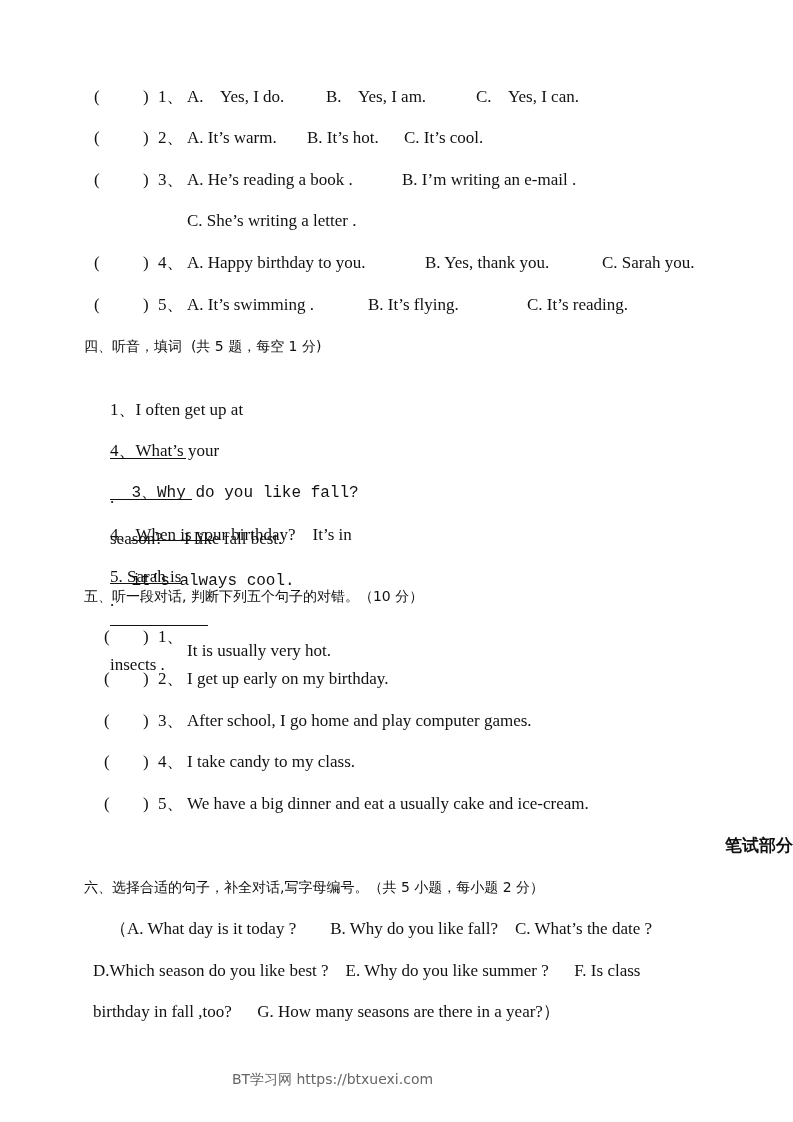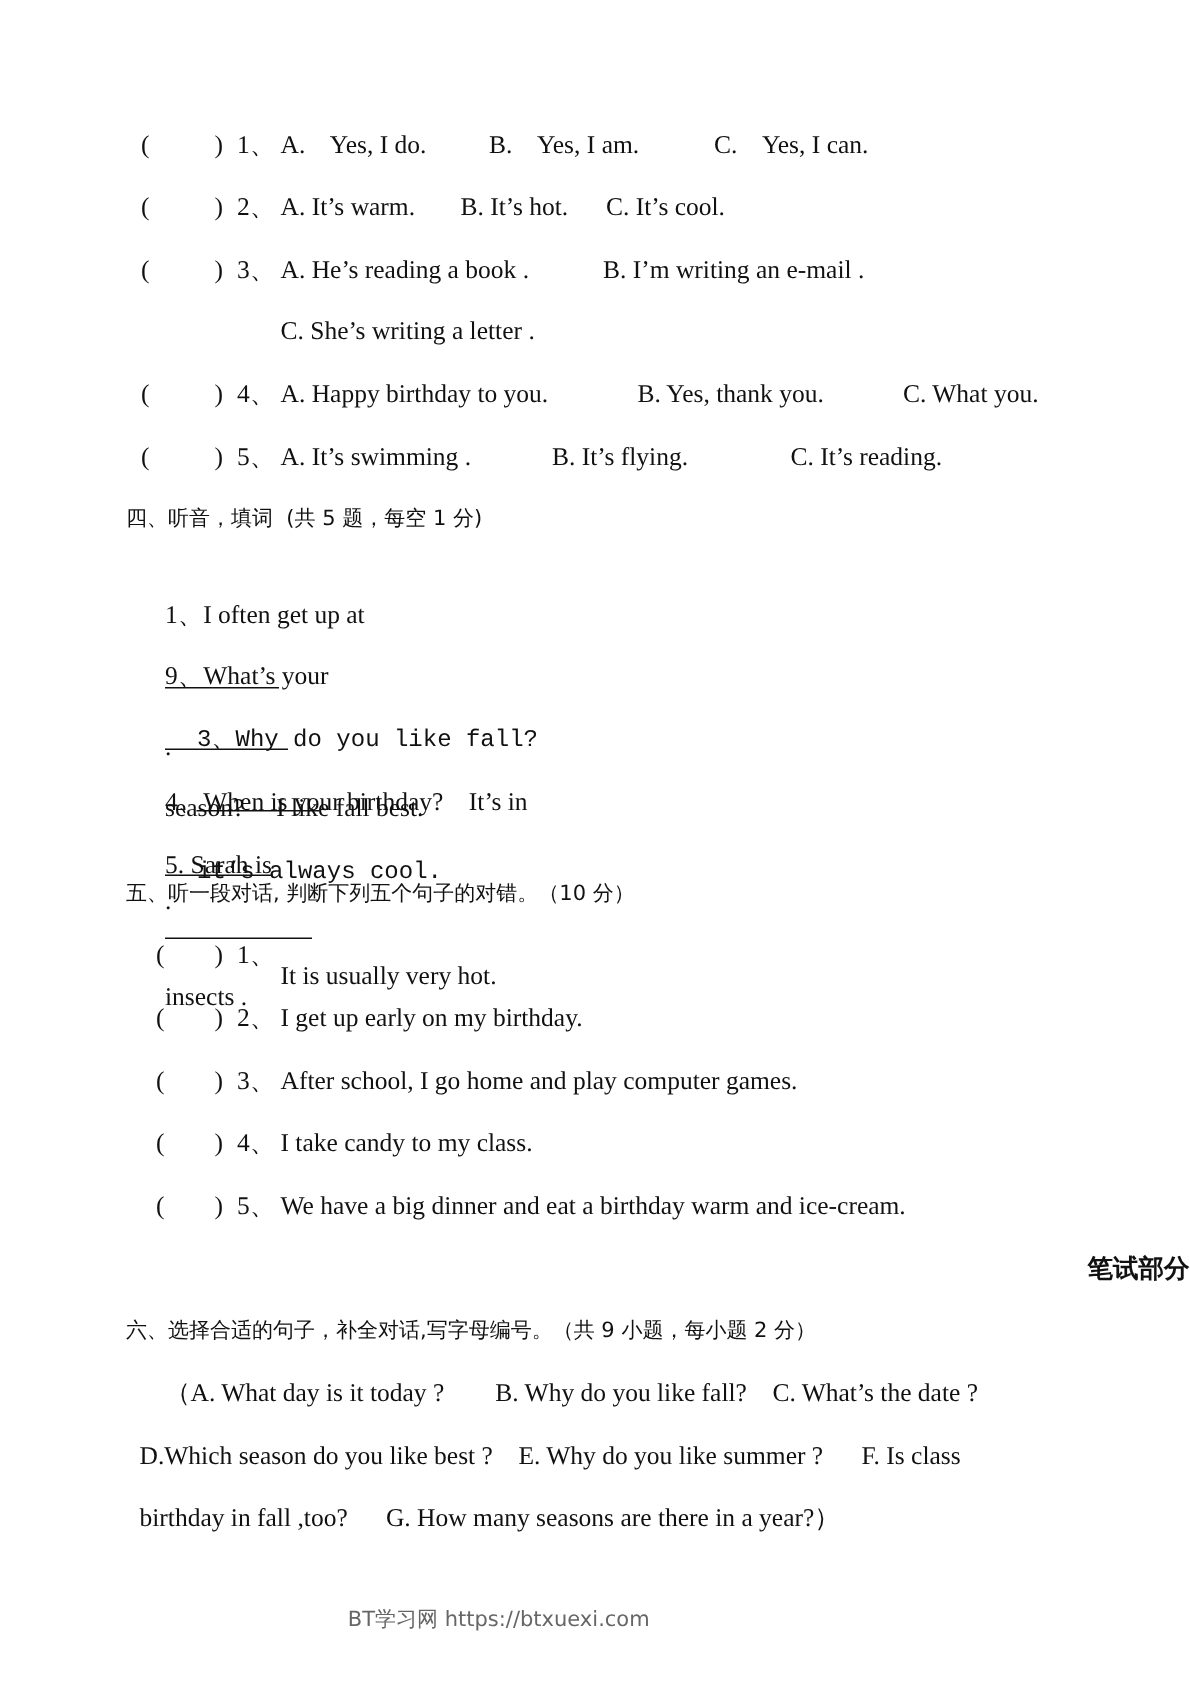--- a/index.html
+++ b/index.html
@@ -56,21 +56,21 @@
     <span class="abs line" style="top:169px;left:402px">B. I’m writing an e-mail .</span>
     <span class="abs line" style="top:210px;left:187px">C. She’s writing a letter .</span>
   </div>
 
   <div>
     <span class="abs line" style="top:252px;left:94px">(</span>
     <span class="abs line" style="top:252px;left:143px">)</span>
     <span class="abs line" style="top:252px;left:158px">4、</span>
     <span class="abs line" style="top:252px;left:187px">A. Happy birthday to you.</span>
     <span class="abs line" style="top:252px;left:425px">B. Yes, thank you.</span>
-    <span class="abs line" style="top:252px;left:602px">C. What you.</span>
+    <span class="abs line" style="top:252px;left:602px">C. Sarah you.</span>
   </div>
 
   <div>
     <span class="abs line" style="top:294px;left:94px">(</span>
     <span class="abs line" style="top:294px;left:143px">)</span>
     <span class="abs line" style="top:294px;left:158px">5、</span>
     <span class="abs line" style="top:294px;left:187px">A. It’s swimming .</span>
     <span class="abs line" style="top:294px;left:368px">B. It’s flying.</span>
     <span class="abs line" style="top:294px;left:527px">C. It’s reading.</span>
   </div>
@@ -80,21 +80,21 @@
 
 <div>
   <div class="abs line" style="top:377px;left:93px">
     <span>1、I often get up at</span>
     <span style="display:inline-block;width:18px"></span>
     <span class="blank" style="width:76px"></span>
     <span style="display:inline-block;width:8px"></span>
     <span>.</span>
   </div>
   <div class="abs line" style="top:418px;left:93px">
-    <span>9、What’s your</span>
+    <span>4、What’s your</span>
     <span style="display:inline-block;width:4px"></span>
     <span class="blank" style="width:82px"></span>
     <span style="display:inline-block;width:6px"></span>
     <span>season?     I like fall best.</span>
   </div>
   <div class="abs line mono" style="top:460px;left:93px">
     <span>3、Why do you like fall?</span>
     <span style="display:inline-block;width:16px"></span>
     <span class="blank" style="width:82px"></span>
     <span style="display:inline-block;width:10px"></span>
@@ -139,27 +139,27 @@
   <div>
     <span class="abs line" style="top:751px;left:104px">(</span>
     <span class="abs line" style="top:751px;left:143px">)</span>
     <span class="abs line" style="top:751px;left:158px">4、</span>
     <span class="abs line" style="top:751px;left:187px">I take candy to my class.</span>
   </div>
   <div>
     <span class="abs line" style="top:793px;left:104px">(</span>
     <span class="abs line" style="top:793px;left:143px">)</span>
     <span class="abs line" style="top:793px;left:158px">5、</span>
-    <span class="abs line" style="top:793px;left:187px">We have a big dinner and eat a birthday warm and ice-cream.</span>
+    <span class="abs line" style="top:793px;left:187px">We have a big dinner and eat a usually cake and ice-cream.</span>
   </div>
 </div>
 
 <div class="center-title" style="top:834px">笔试部分</div>
 
-<div class="sec-title" style="top:877px">六、选择合适的句子，补全对话,写字母编号。（共 9 小题，每小题 2 分）</div>
+<div class="sec-title" style="top:877px">六、选择合适的句子，补全对话,写字母编号。（共 5 小题，每小题 2 分）</div>
 
 <div>
   <div class="abs line" style="top:918px;left:110px">（A. What day is it today ?        B. Why do you like fall?    C. What’s the date ?</div>
   <div class="abs line" style="top:960px;left:93px">D.Which season do you like best ?    E. Why do you like summer ?      F. Is class</div>
   <div class="abs line" style="top:1001px;left:93px">birthday in fall ,too?      G. How many seasons are there in a year?）</div>
 </div>
 
 <div class="footer">BT学习网 https://btxuexi.com</div>
 
 </body></html>

